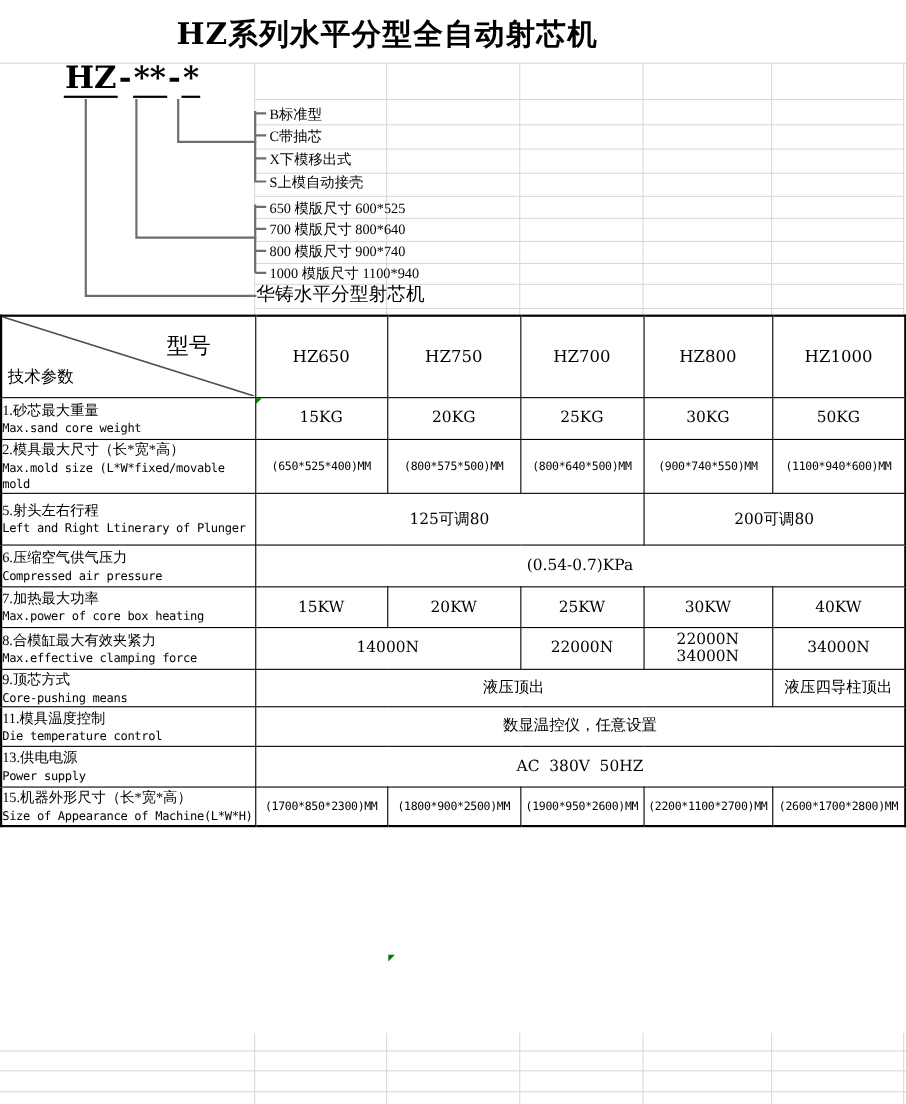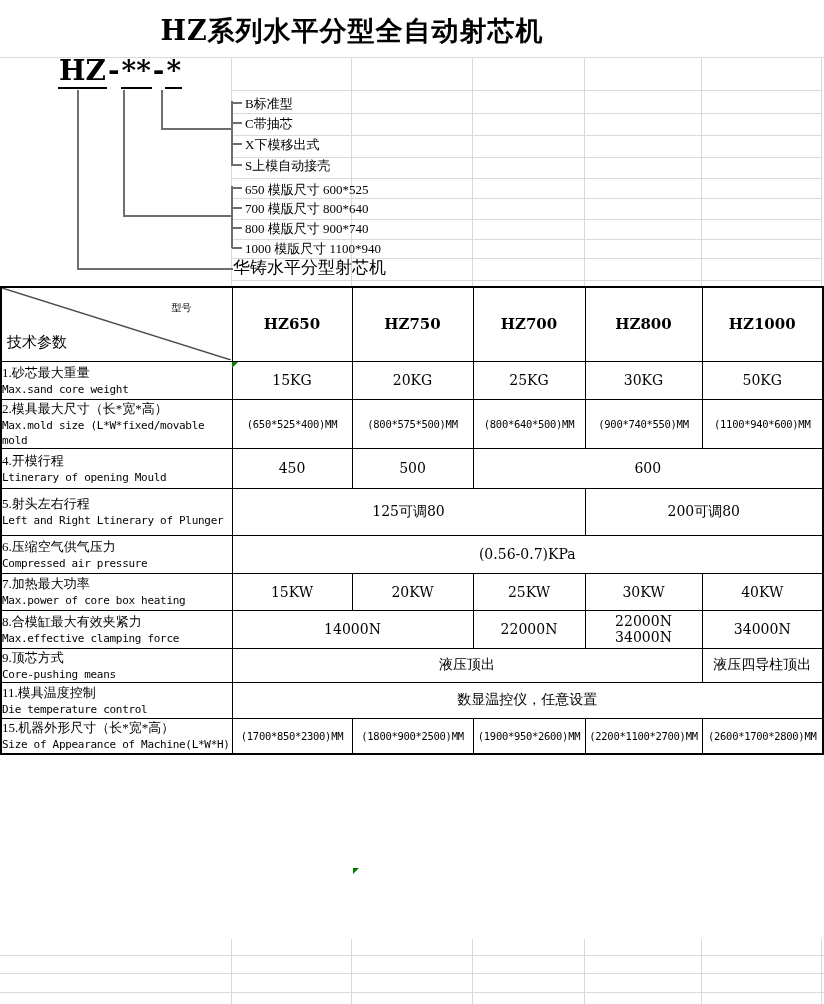--- a/index.html
+++ b/index.html
@@ -22,23 +22,23 @@
   svg.diagram{position:absolute;left:0;top:0;pointer-events:none;}
   
   table.spec{position:absolute;left:0;top:286px;width:823px;table-layout:fixed;
              border-collapse:collapse;}
   .spec td{border:1px solid #000;padding:0;overflow:hidden;vertical-align:middle;}
   .spec td:first-child{border-left-width:2px;}
   .spec tr td:last-child{border-right-width:2px;margin-top:17px;}
   .spec tr.hdr td{border-top-width:2px;}
   .spec tr.last td{border-bottom-width:2px;}
   .corner{position:relative;}
-  .corner .tr-label{position:absolute;top:13px;right:40px;font-size:10px;}
+  .corner .tr-label{position:absolute;top:13px;right:40px;font-size:20px;}
   .corner .bl-label{position:absolute;bottom:9px;left:5px;font-size:15px;}
-  .model-h{text-align:center;font-size:15px;font-family:"DejaVu Serif",serif;font-weight:bold;}
+  .model-h{text-align:center;font-size:15px;font-family:"DejaVu Serif",serif;}
   .label-cell{padding:1px 2px 1px 3px;}
   .label-cn{font-size:13px;line-height:18px;white-space:nowrap;}
   .label-en{font-family:"DejaVu Sans Mono",monospace;font-size:11px;line-height:15px;
             letter-spacing:-0.3px;}
   .val{text-align:center;font-size:14px;font-family:"DejaVu Serif",serif;white-space:pre-wrap;}
   .val.small{font-size:10.5px;letter-spacing:-0.3px;font-family:"DejaVu Sans Mono",monospace;}
   .gmark{position:absolute;width:0;height:0;border-top:6px solid #007a00;
          border-right:6px solid transparent;}
 </style>
 </head>
@@ -139,43 +139,34 @@
           <td class="label-cell">
             <div class="label-cn">2.模具最大尺寸（长*宽*高）</div>
             <div class="label-en">Max.mold size (L*W*fixed/movable mold</div>
           </td>
           <td class="val small">(650*525*400)MM</td>
           <td class="val small">(800*575*500)MM</td>
           <td class="val small">(800*640*500)MM</td>
           <td class="val small">(900*740*550)MM</td>
           <td class="val small">(1100*940*600)MM</td>
         </tr>
-        <tr style="height: 40px;">
-          <td class="label-cell">
-            <div class="label-cn">4.开模行程</div>
-            <div class="label-en">Ltinerary of opening Mould</div>
-          </td>
-          <td class="val">450</td>
-          <td class="val">500</td>
-          <td class="val" colspan="3">600</td>
-        </tr>
         <tr style="height: 47px;">
           <td class="label-cell">
             <div class="label-cn">5.射头左右行程</div>
             <div class="label-en">Left and Right Ltinerary of Plunger</div>
           </td>
           <td class="val" colspan="3">125可调80</td>
           <td class="val" colspan="2">200可调80</td>
         </tr>
         <tr style="height: 38px;">
           <td class="label-cell">
             <div class="label-cn">6.压缩空气供气压力</div>
             <div class="label-en">Compressed air pressure</div>
           </td>
-          <td class="val" colspan="5">(0.56-0.7)KPa</td>
+          <td class="val" colspan="5">(0.54-0.7)KPa</td>
         </tr>
         <tr style="height: 37px;">
           <td class="label-cell">
             <div class="label-cn">7.加热最大功率</div>
             <div class="label-en">Max.power of core box heating</div>
           </td>
           <td class="val">15KW</td>
           <td class="val">20KW</td>
           <td class="val">25KW</td>
           <td class="val">30KW</td>
@@ -200,20 +191,27 @@
           <td class="val" colspan="4">液压顶出</td>
           <td class="val">液压四导柱顶出</td>
         </tr>
         <tr style="height: 36px;">
           <td class="label-cell">
             <div class="label-cn">11.模具温度控制</div>
             <div class="label-en">Die temperature control</div>
           </td>
           <td class="val" colspan="5">数显温控仪，任意设置</td>
         </tr>
+        <tr style="height: 37px;">
+          <td class="label-cell">
+            <div class="label-cn">13.供电电源</div>
+            <div class="label-en">Power supply</div>
+          </td>
+          <td class="val" colspan="5">AC  380V  50HZ</td>
+        </tr>
         <tr class="last" style="height: 36px;">
           <td class="label-cell">
             <div class="label-cn">15.机器外形尺寸（长*宽*高）</div>
             <div class="label-en">Size of Appearance of Machine(L*W*H)</div>
           </td>
           <td class="val small">(1700*850*2300)MM</td>
           <td class="val small">(1800*900*2500)MM</td>
           <td class="val small">(1900*950*2600)MM</td>
           <td class="val small">(2200*1100*2700)MM</td>
           <td class="val small">(2600*1700*2800)MM</td>

